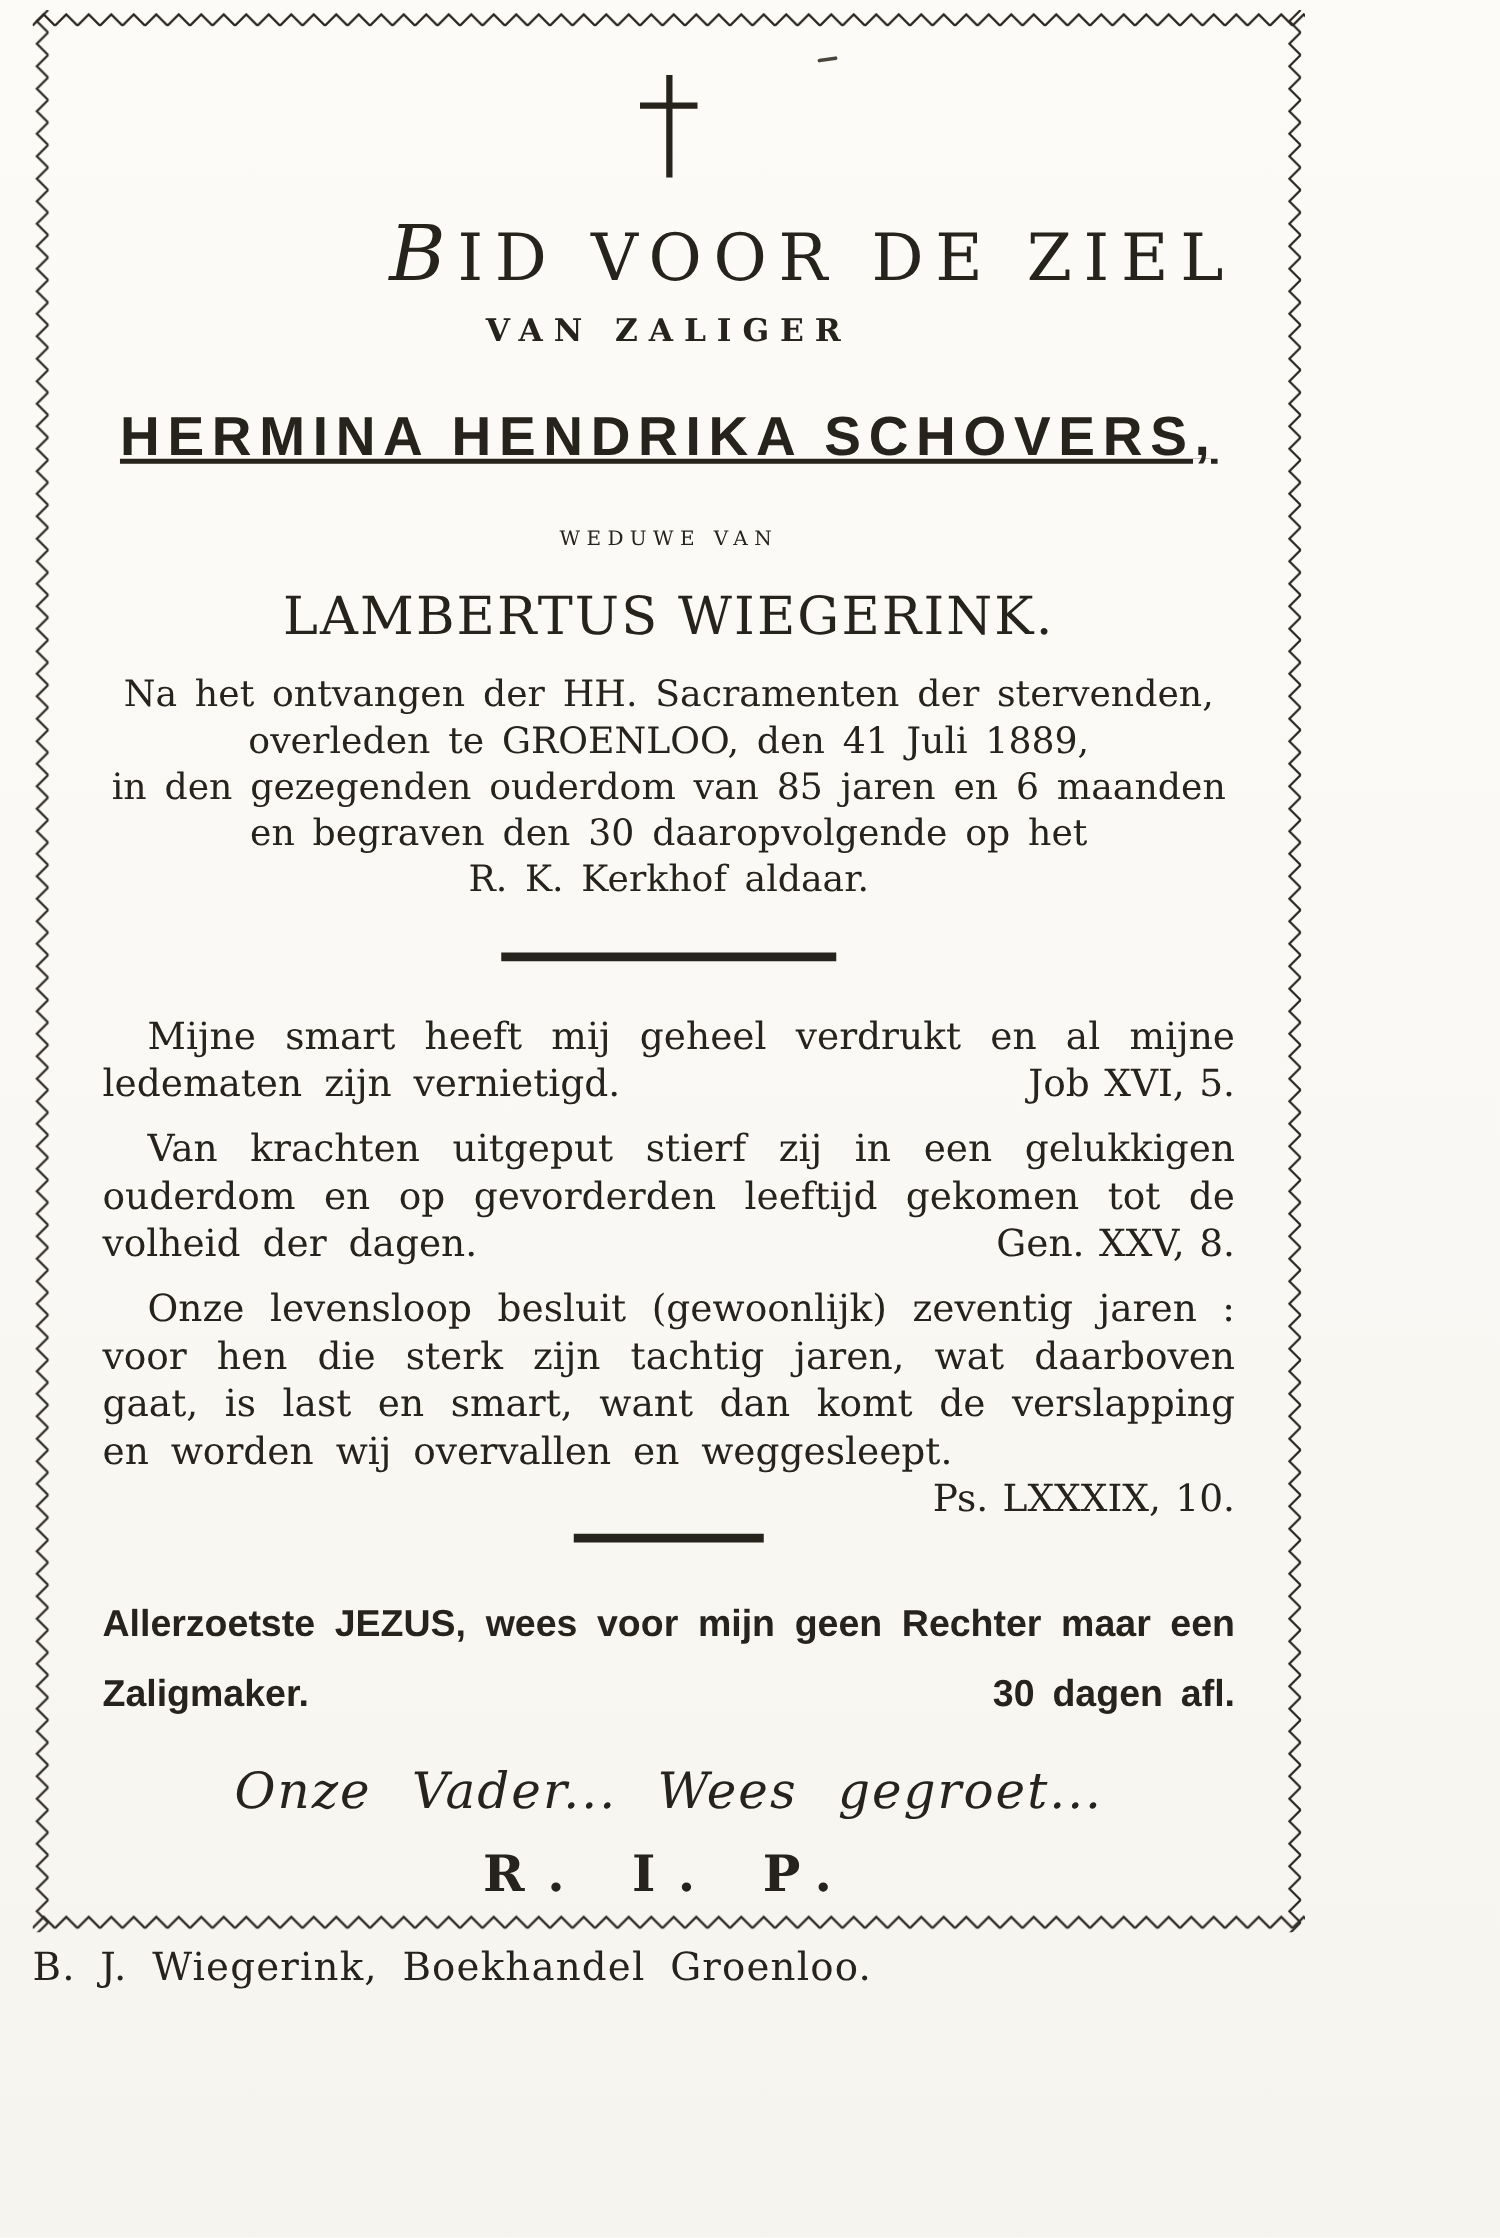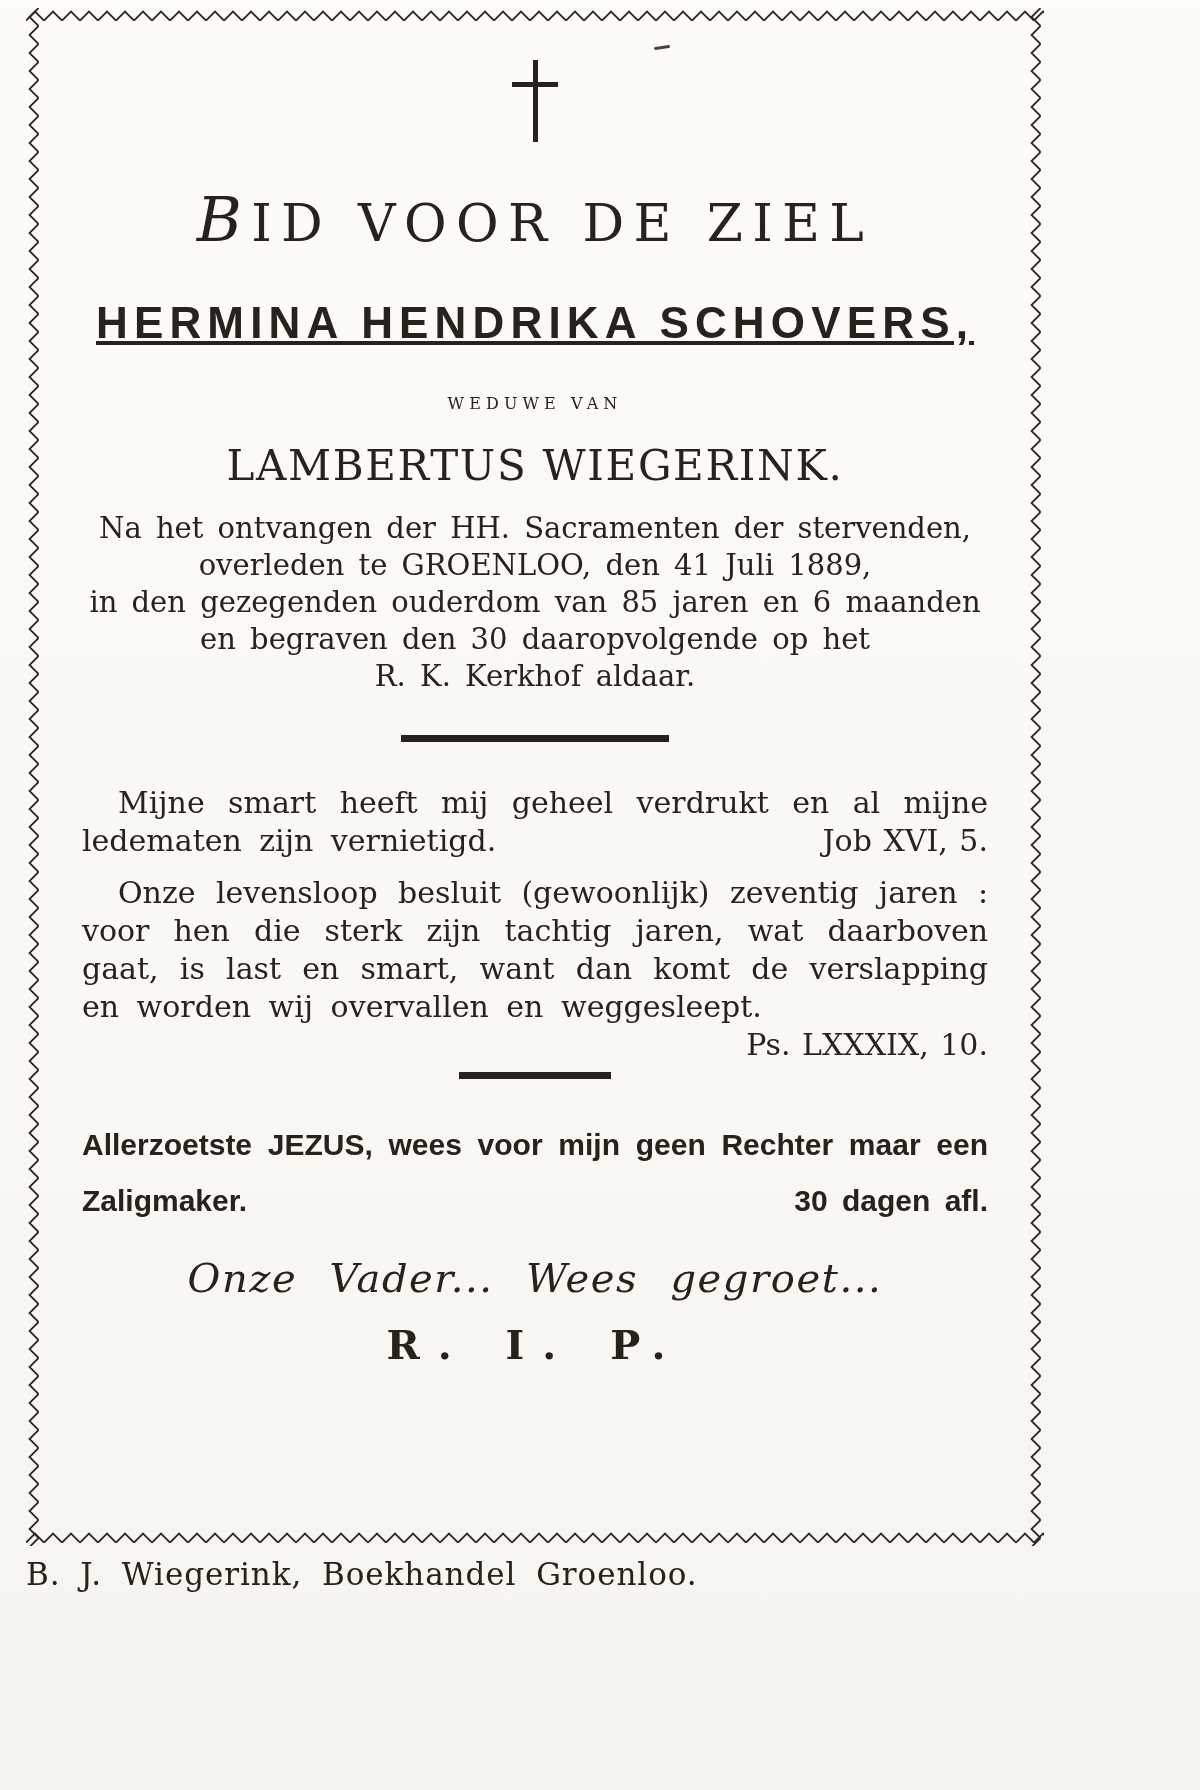--- a/index.html
+++ b/index.html
@@ -55,27 +55,28 @@
   }
   .speck {
     position: absolute;
     width: 16px; height: 3px;
     background: #4a453c;
     border-radius: 2px;
     transform: rotate(-8deg);
   }
 
   .card-title {
-    margin: 46px 0 0 0;
+    margin: 30px 0 0 0;
     font-family: "DejaVu Serif", serif;
     font-weight: 400;
     font-size: 52px;
     letter-spacing: 0.18em;
     line-height: 1.05;
     white-space: nowrap;
+    text-align: right;
   }
   .card-title::first-letter {
     font-style: italic;
     font-size: 1.18em;
   }
   .card-subtitle {
     margin: 14px 0 0 0;
     font-size: 25px;
     font-weight: 700;
     letter-spacing: 0.35em;
@@ -207,20 +208,21 @@
   <div class="content">
 
     <div class="cross">
       <div class="bar-v"></div>
       <div class="bar-h"></div>
     </div>
     <div class="speck" style="left: 612px; top: 22px;"></div>
 
     <h1 class="card-title">BID VOOR DE ZIEL</h1>
 
+    <div class="card-subtitle">VAN ZALIGER</div>
 
     <h2 class="deceased-name">HERMINA HENDRIKA SCHOVERS,</h2>
 
     <div class="relation">WEDUWE VAN</div>
 
     <h3 class="spouse-name">LAMBERTUS WIEGERINK.</h3>
 
     <div class="obituary">
       <div>Na het ontvangen der HH. Sacramenten der stervenden,</div>
       <div>overleden te GROENLOO, den 41 Juli 1889,</div>
@@ -230,20 +232,24 @@
     </div>
 
     <div class="divider divider-1"></div>
 
     <div class="quotes">
       <p class="quote">
         <span>Mijne smart heeft mij geheel verdrukt en al mijne ledematen zijn vernietigd.</span>
         <span class="cite">Job XVI, 5.</span>
       </p>
       <p class="quote">
+        <span>Van krachten uitgeput stierf zij in een gelukkigen ouderdom en op gevorderden leeftijd gekomen tot de volheid der dagen.</span>
+        <span class="cite">Gen. XXV, 8.</span>
+      </p>
+      <p class="quote">
         <span>Onze levensloop besluit (gewoonlijk) zeventig jaren : voor hen die sterk zijn tachtig jaren, wat daarboven gaat, is last en smart, want dan komt de verslapping en worden wij overvallen en weggesleept.</span>
         <span class="cite">Ps. LXXXIX, 10.</span>
       </p>
     </div>
 
     <div class="divider divider-2"></div>
 
     <p class="prayer">
       <span>Allerzoetste JEZUS, wees voor mijn geen Rechter maar een Zaligmaker.</span>
       <span class="indulgence">30 dagen afl.</span>

